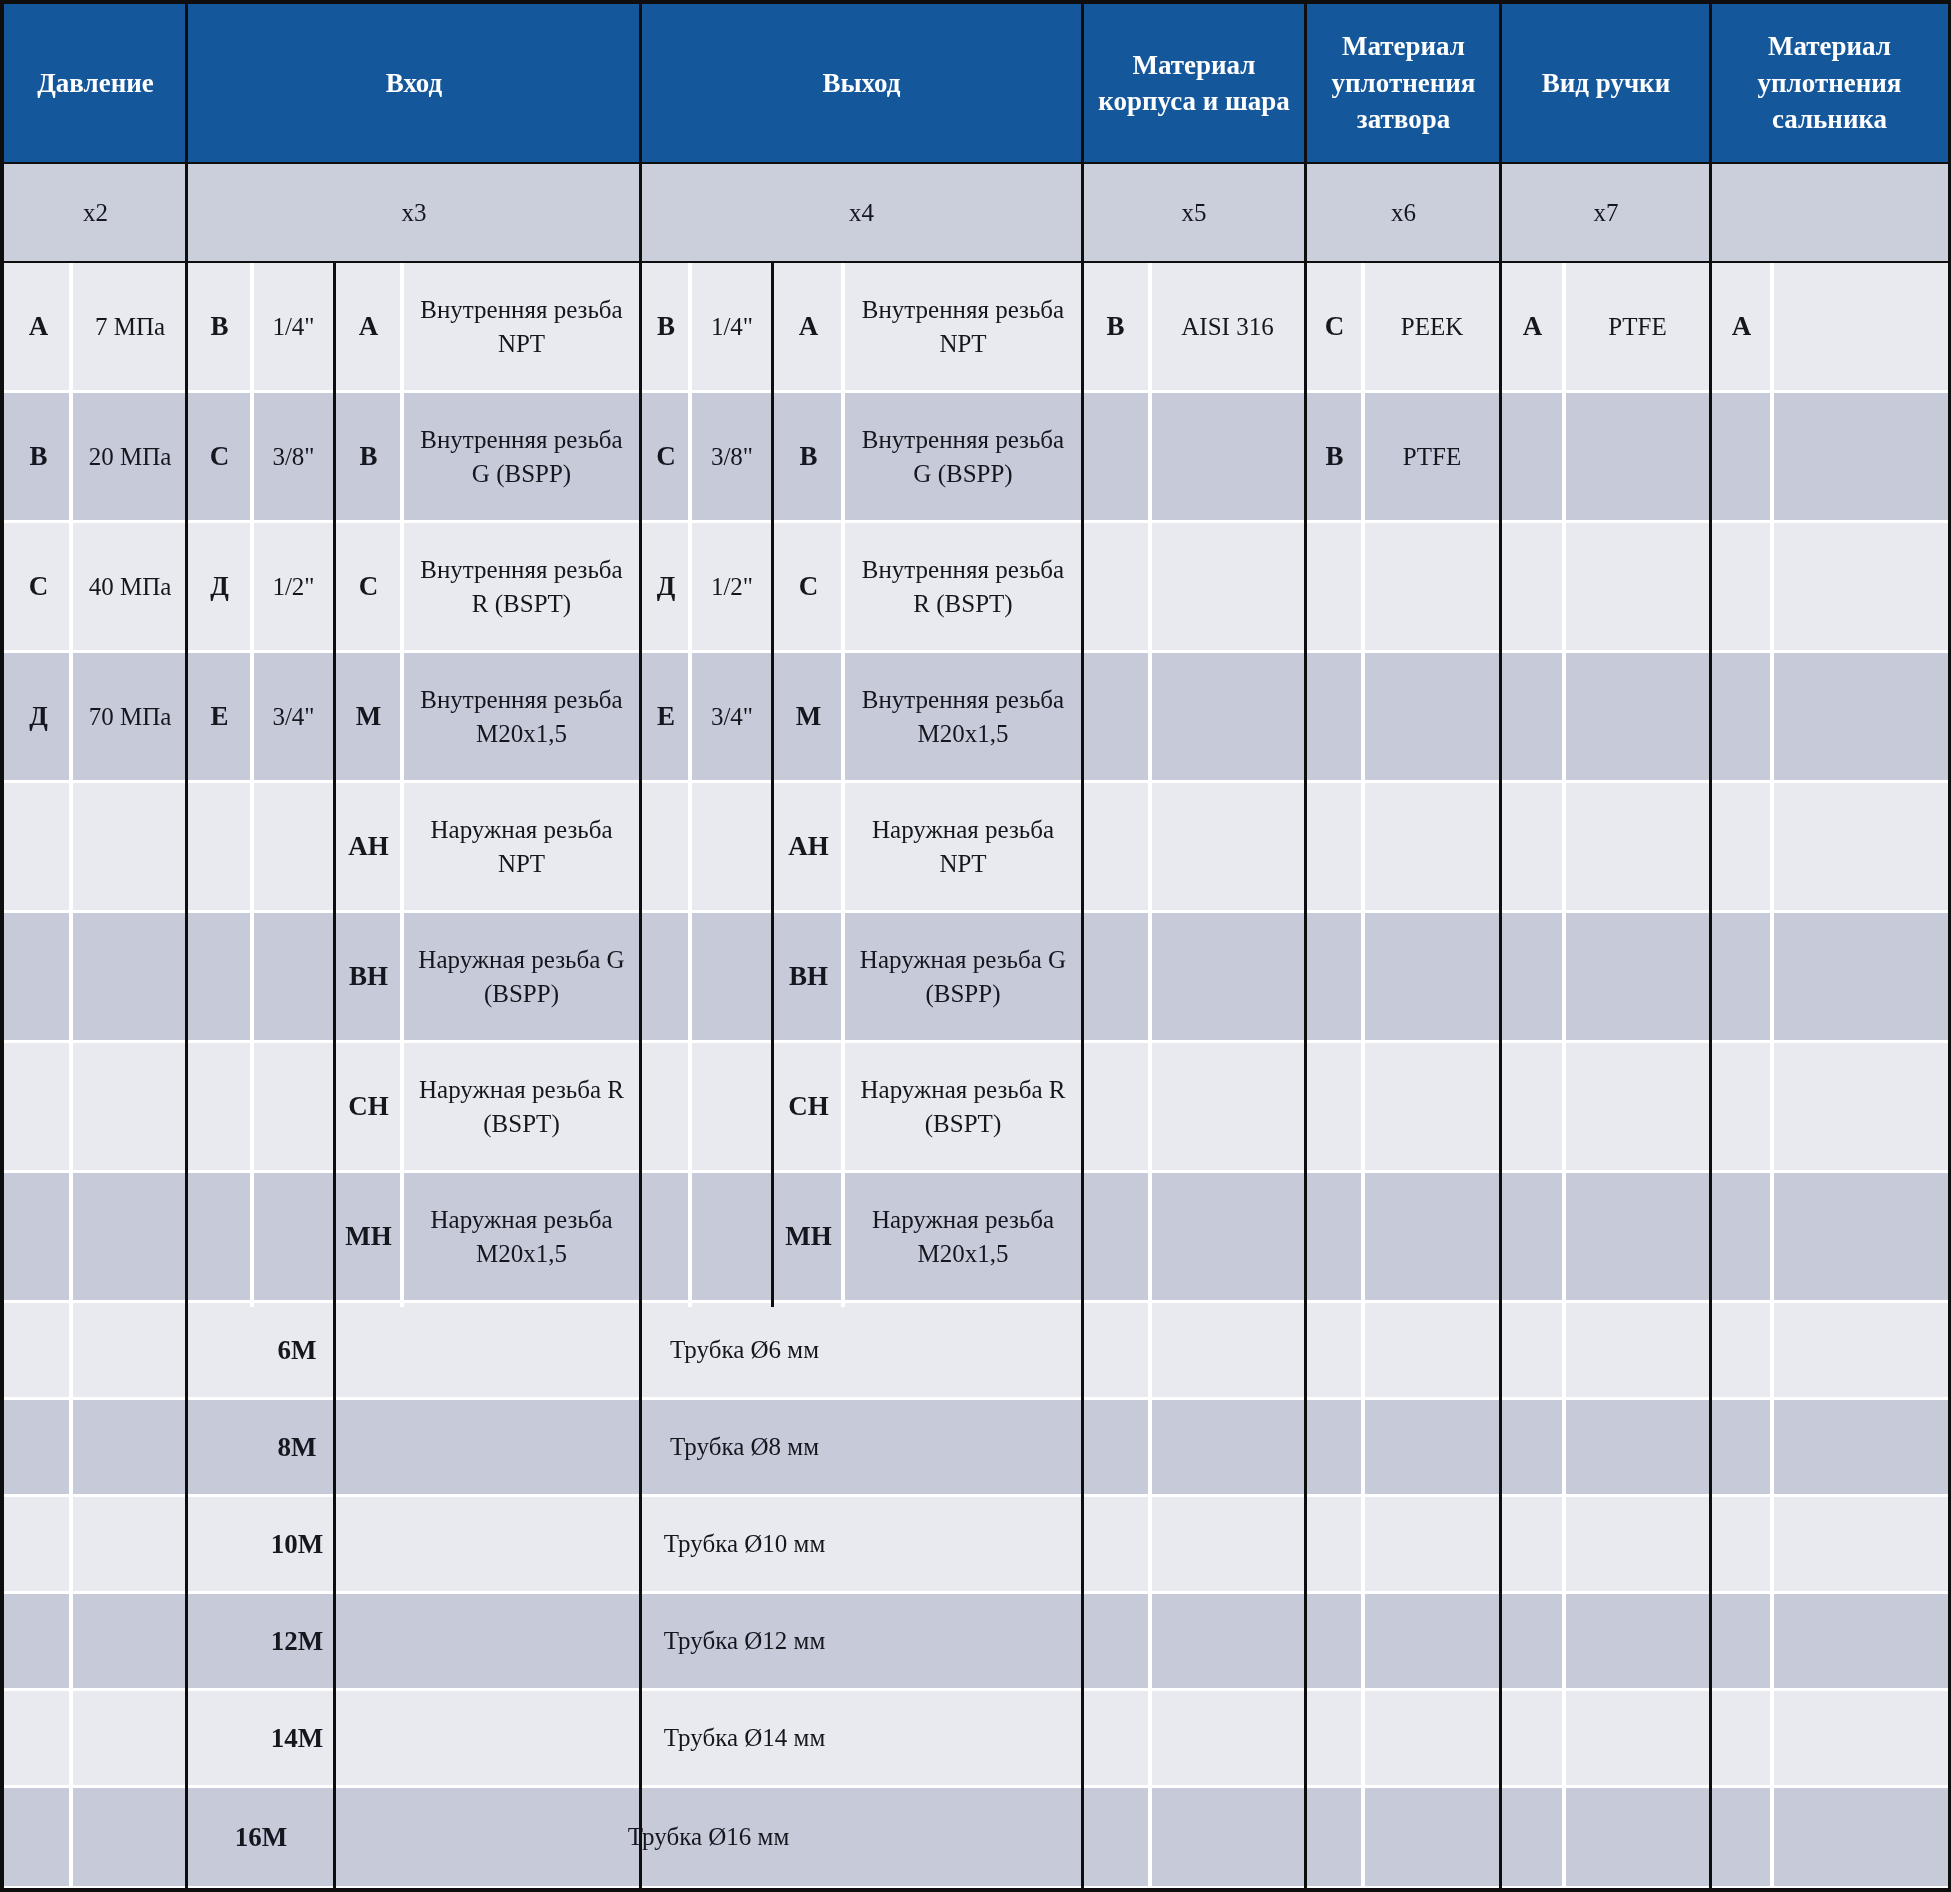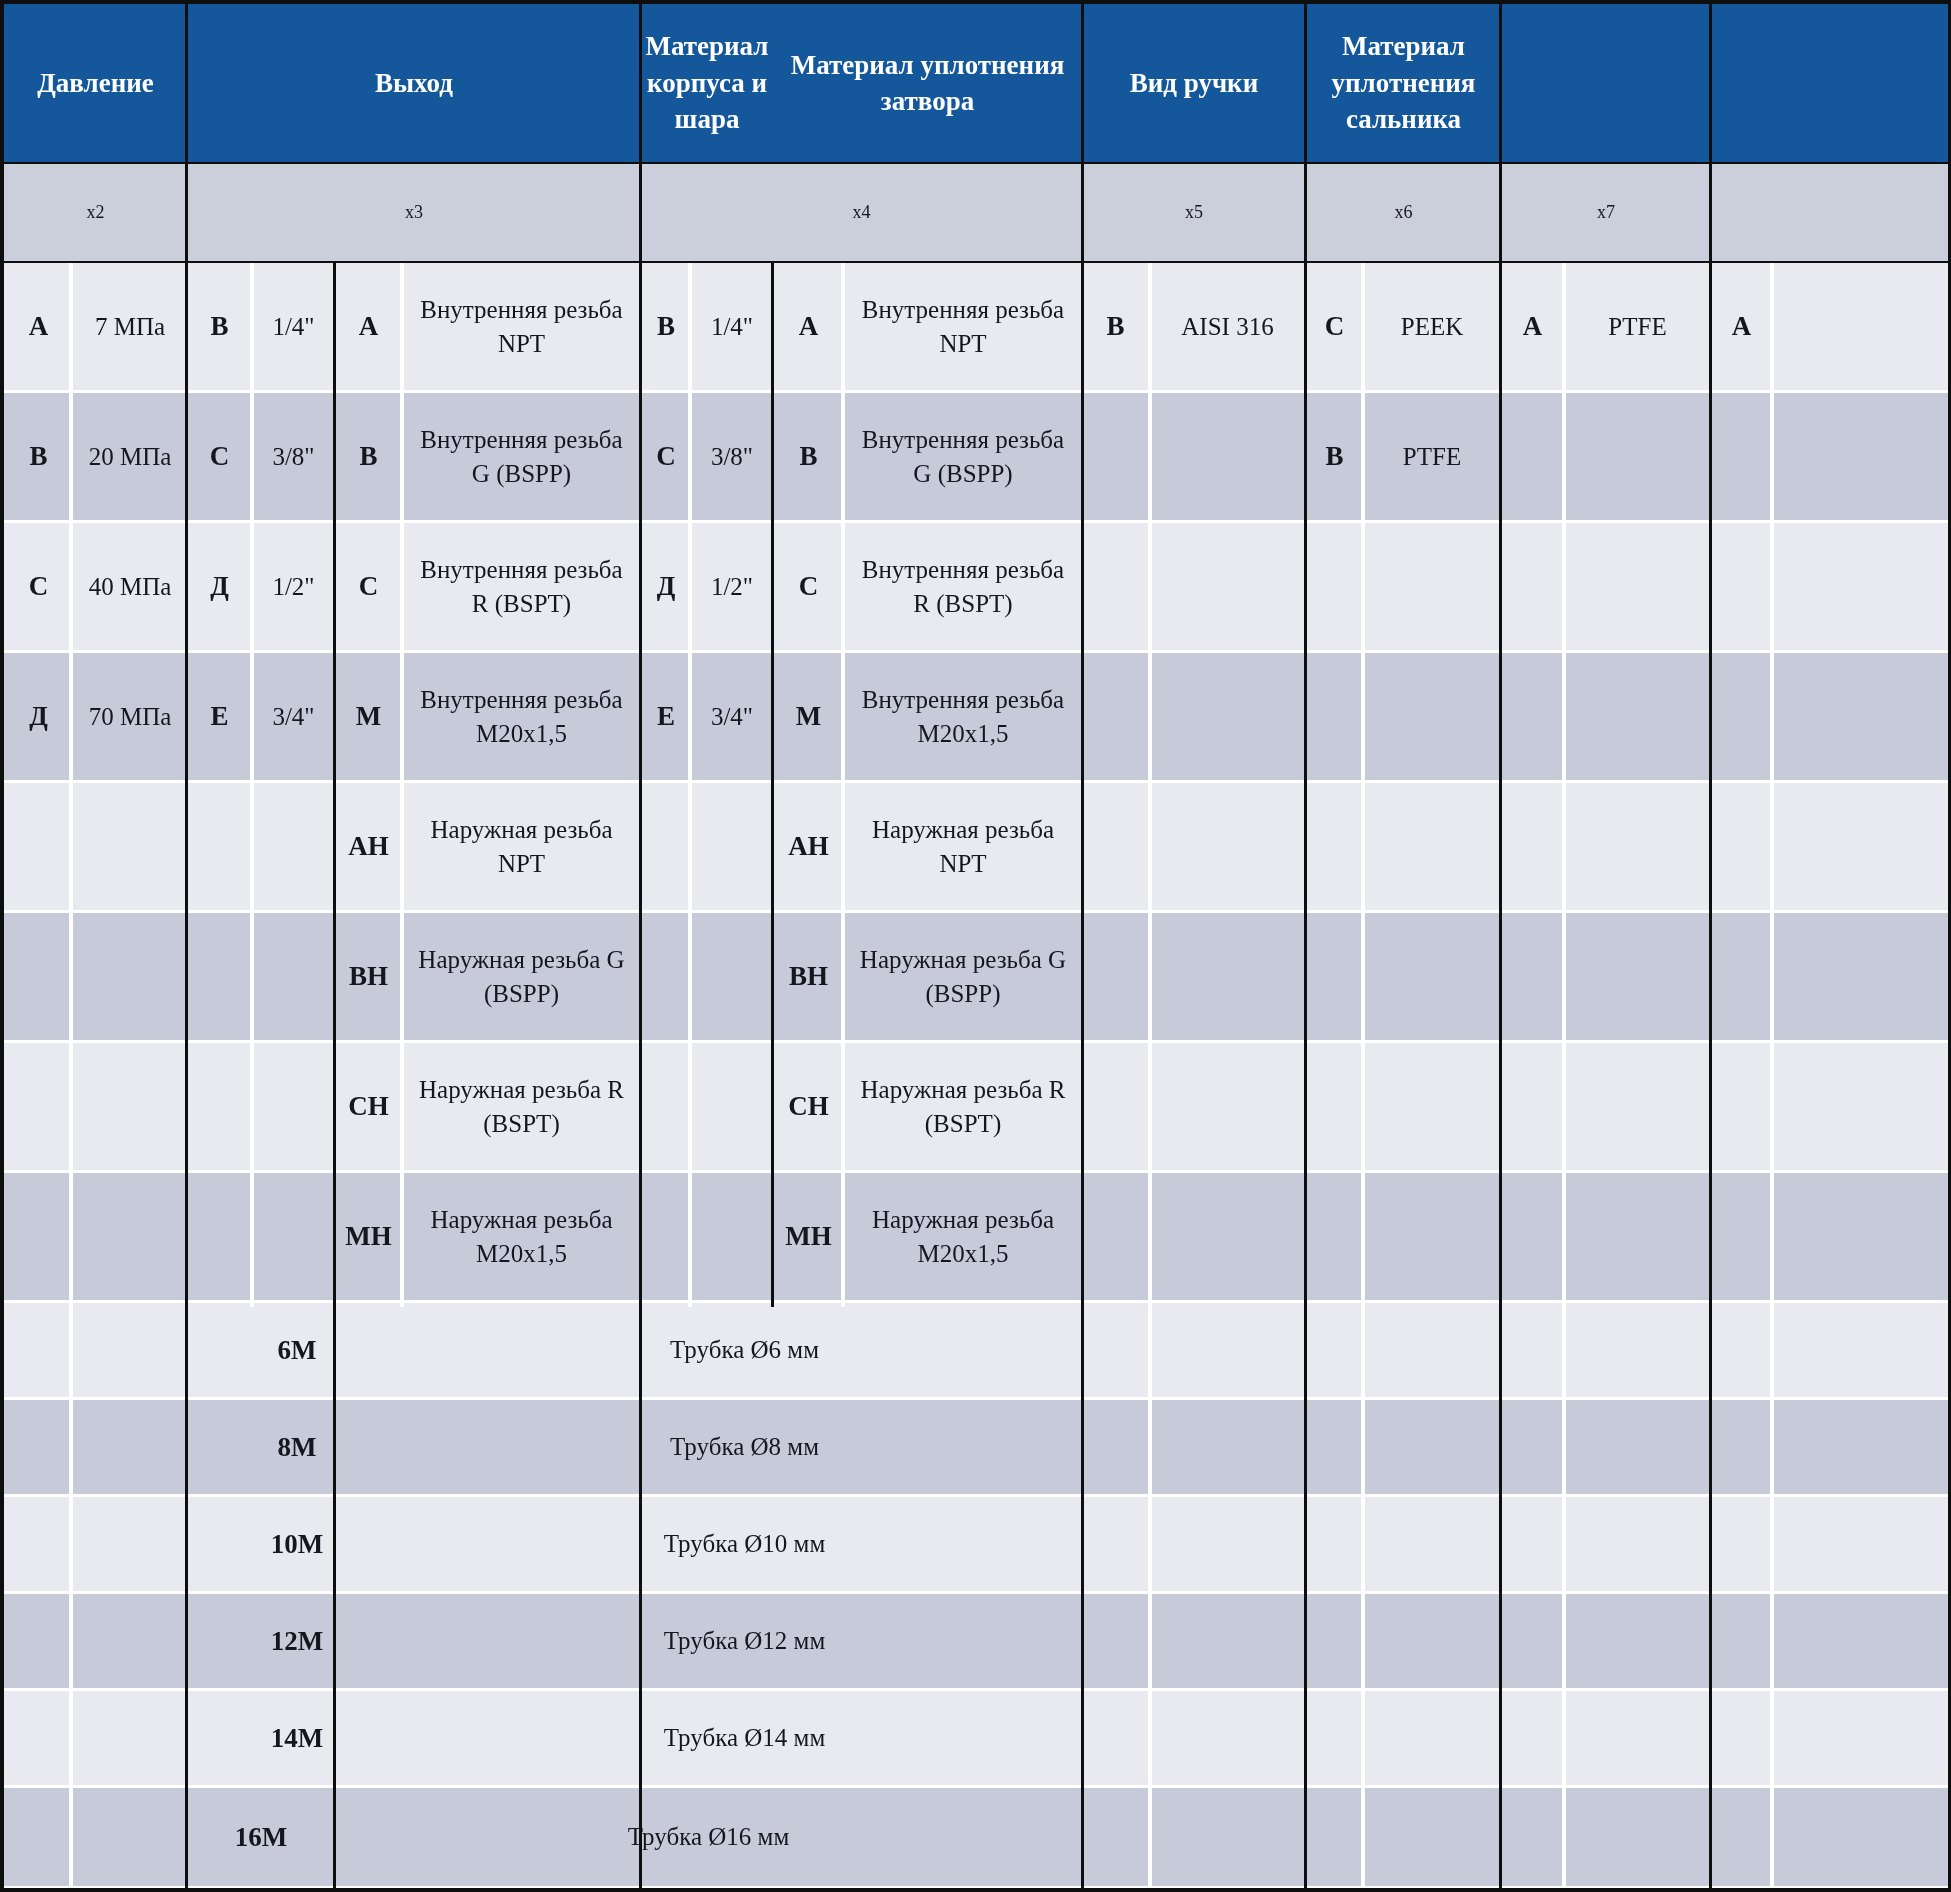--- a/index.html
+++ b/index.html
@@ -11,39 +11,40 @@
   body{background:#fff;font-family:"Liberation Serif","DejaVu Serif",serif;}
   .tbl{position:relative;width:1952px;height:1892px;border:4.6px solid var(--grid-black);
        background:#fff;color:var(--cell-text);overflow:hidden;}
   .row{display:grid;width:100%;
        grid-template-columns:69px 114px 65px 83px 67px 239px 50px 82px 71px 238px 67px 157px 57px 138px 63px 147px 61px minmax(0,1fr);}
   .c{display:flex;align-items:center;justify-content:center;text-align:center;
      padding:1.9px 7.4px;line-height:1.35;overflow:hidden;}
   .s2{grid-column:span 2}.s4{grid-column:span 4}.s6{grid-column:span 6}
   .rh{height:160px;background:var(--header-bg);color:var(--header-text);
       font-weight:700;font-size:27px;line-height:1.5;border-bottom:2.8px solid var(--grid-black);}
-  .rx{height:99px;background:var(--x-row-bg);font-size:18px;border-bottom:2.8px solid var(--grid-black);}
+  .rx{height:99px;background:var(--x-row-bg);font-size:25px;border-bottom:2.8px solid var(--grid-black);}
   .rl{background:var(--row-light);}
   .rd{background:var(--row-dark);}
   .hd{height:130px;border-bottom:3.7px solid var(--grid-white);}
   .ht{height:97px;border-bottom:3.7px solid var(--grid-white);padding-left:36px;}
   .hl{height:98px;border-bottom:none;}
   .k{font-weight:700;font-size:27px;}
   .v{font-size:25px;}
   .lines{position:absolute;inset:0;pointer-events:none;}
   .vl{position:absolute;width:2.8px;background:var(--grid-black);}
   .vw{position:absolute;width:3.7px;background:var(--grid-white);}
 </style>
 </head>
 <body>
 
 <div class="tbl">
 
   <div class="row rh">
     <div class="c s2">Давление</div>
+    <div class="c s4">Вход</div>
     <div class="c s4">Выход</div>
     <div class="c s2">Материал корпуса и шара</div>
     <div class="c s2">Материал уплотнения затвора</div>
     <div class="c s2">Вид ручки</div>
     <div class="c s2">Материал уплотнения сальника</div>
   </div>
 
   <div class="row rx">
     <div class="c s2">x2</div>
     <div class="c s4">x3</div>

